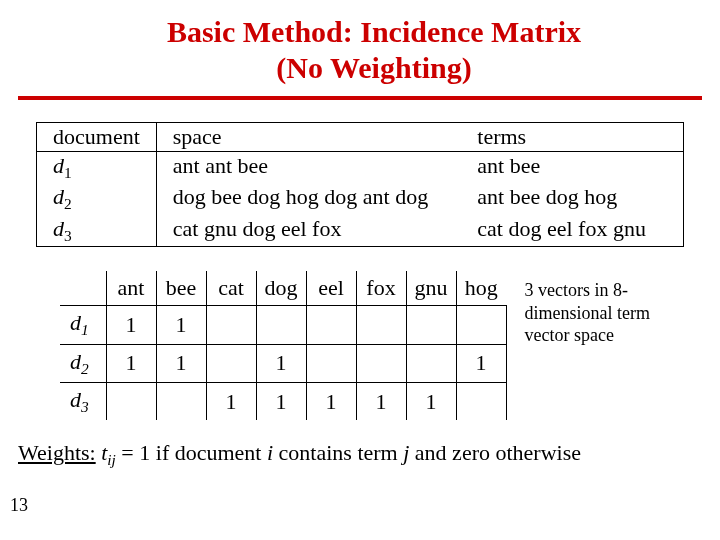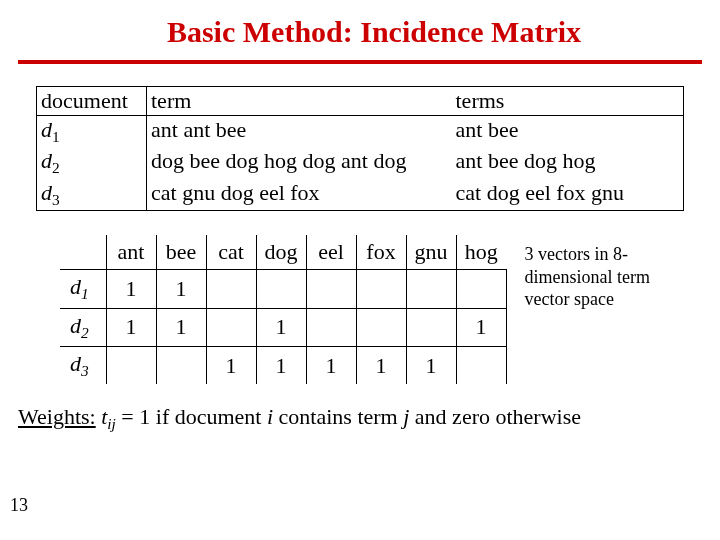--- a/index.html
+++ b/index.html
@@ -29,21 +29,21 @@
   }
   .top-table-wrap {
     margin: 22px 36px 0 36px;
   }
   table.top {
     border-collapse: collapse;
     width: 100%;
     font-size: 22px;
   }
   table.top td {
-    padding: 1px 4px;
+    padding: 1px 16px;
     vertical-align: top;
     white-space: nowrap;
   }
   table.top tr.hdr td {
     border-top: 1.5px solid #000;
     border-bottom: 1.5px solid #000;
   }
   table.top tr.last td {
     border-bottom: 1.5px solid #000;
   }
@@ -108,29 +108,30 @@
     left: 10px;
     bottom: 24px;
     font-size: 18px;
   }
 </style>
 </head>
 <body>
 
 <div class="title">
   <span>Basic Method: Incidence Matrix</span><br>
+  <span>(No Weighting)</span>
 </div>
 <div class="rule"></div>
 
 <div class="top-table-wrap">
   <table class="top">
     <tbody>
         <tr class="hdr">
       <td class="col1">document</td>
-      <td class="col2">term</td>
+      <td class="col2">space</td>
       <td class="col3">terms</td>
     </tr>
     <tr>
       <td class="col1"><span class="ital">d</span><span class="sub">1</span></td>
       <td class="col2">ant ant bee</td>
       <td class="col3">ant bee</td>
     </tr>
     <tr>
       <td class="col1"><span class="ital">d</span><span class="sub">2</span></td>
       <td class="col2">dog bee dog hog dog ant dog</td>

